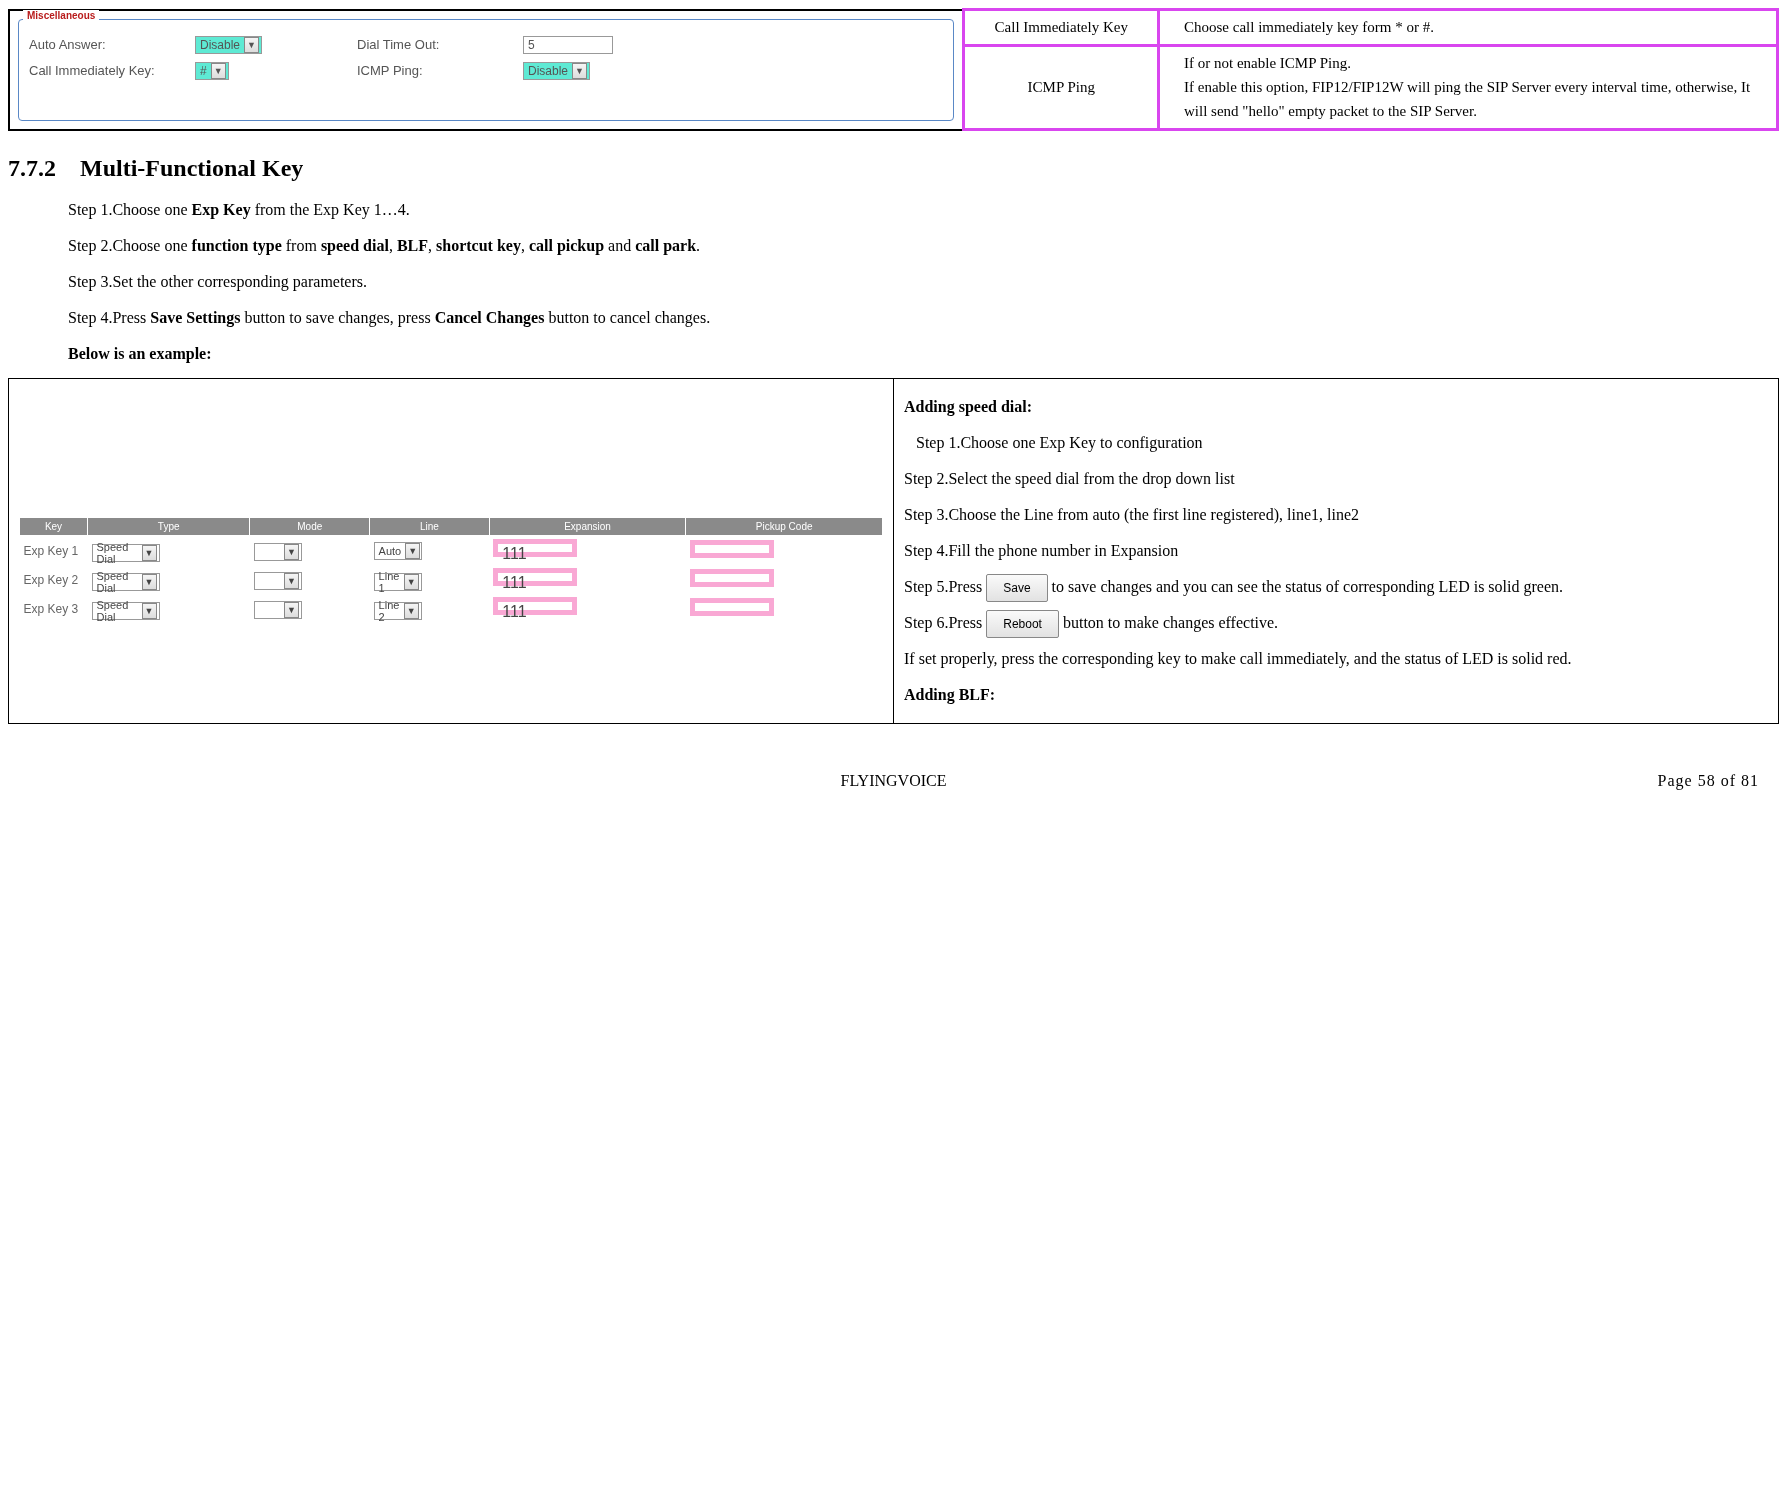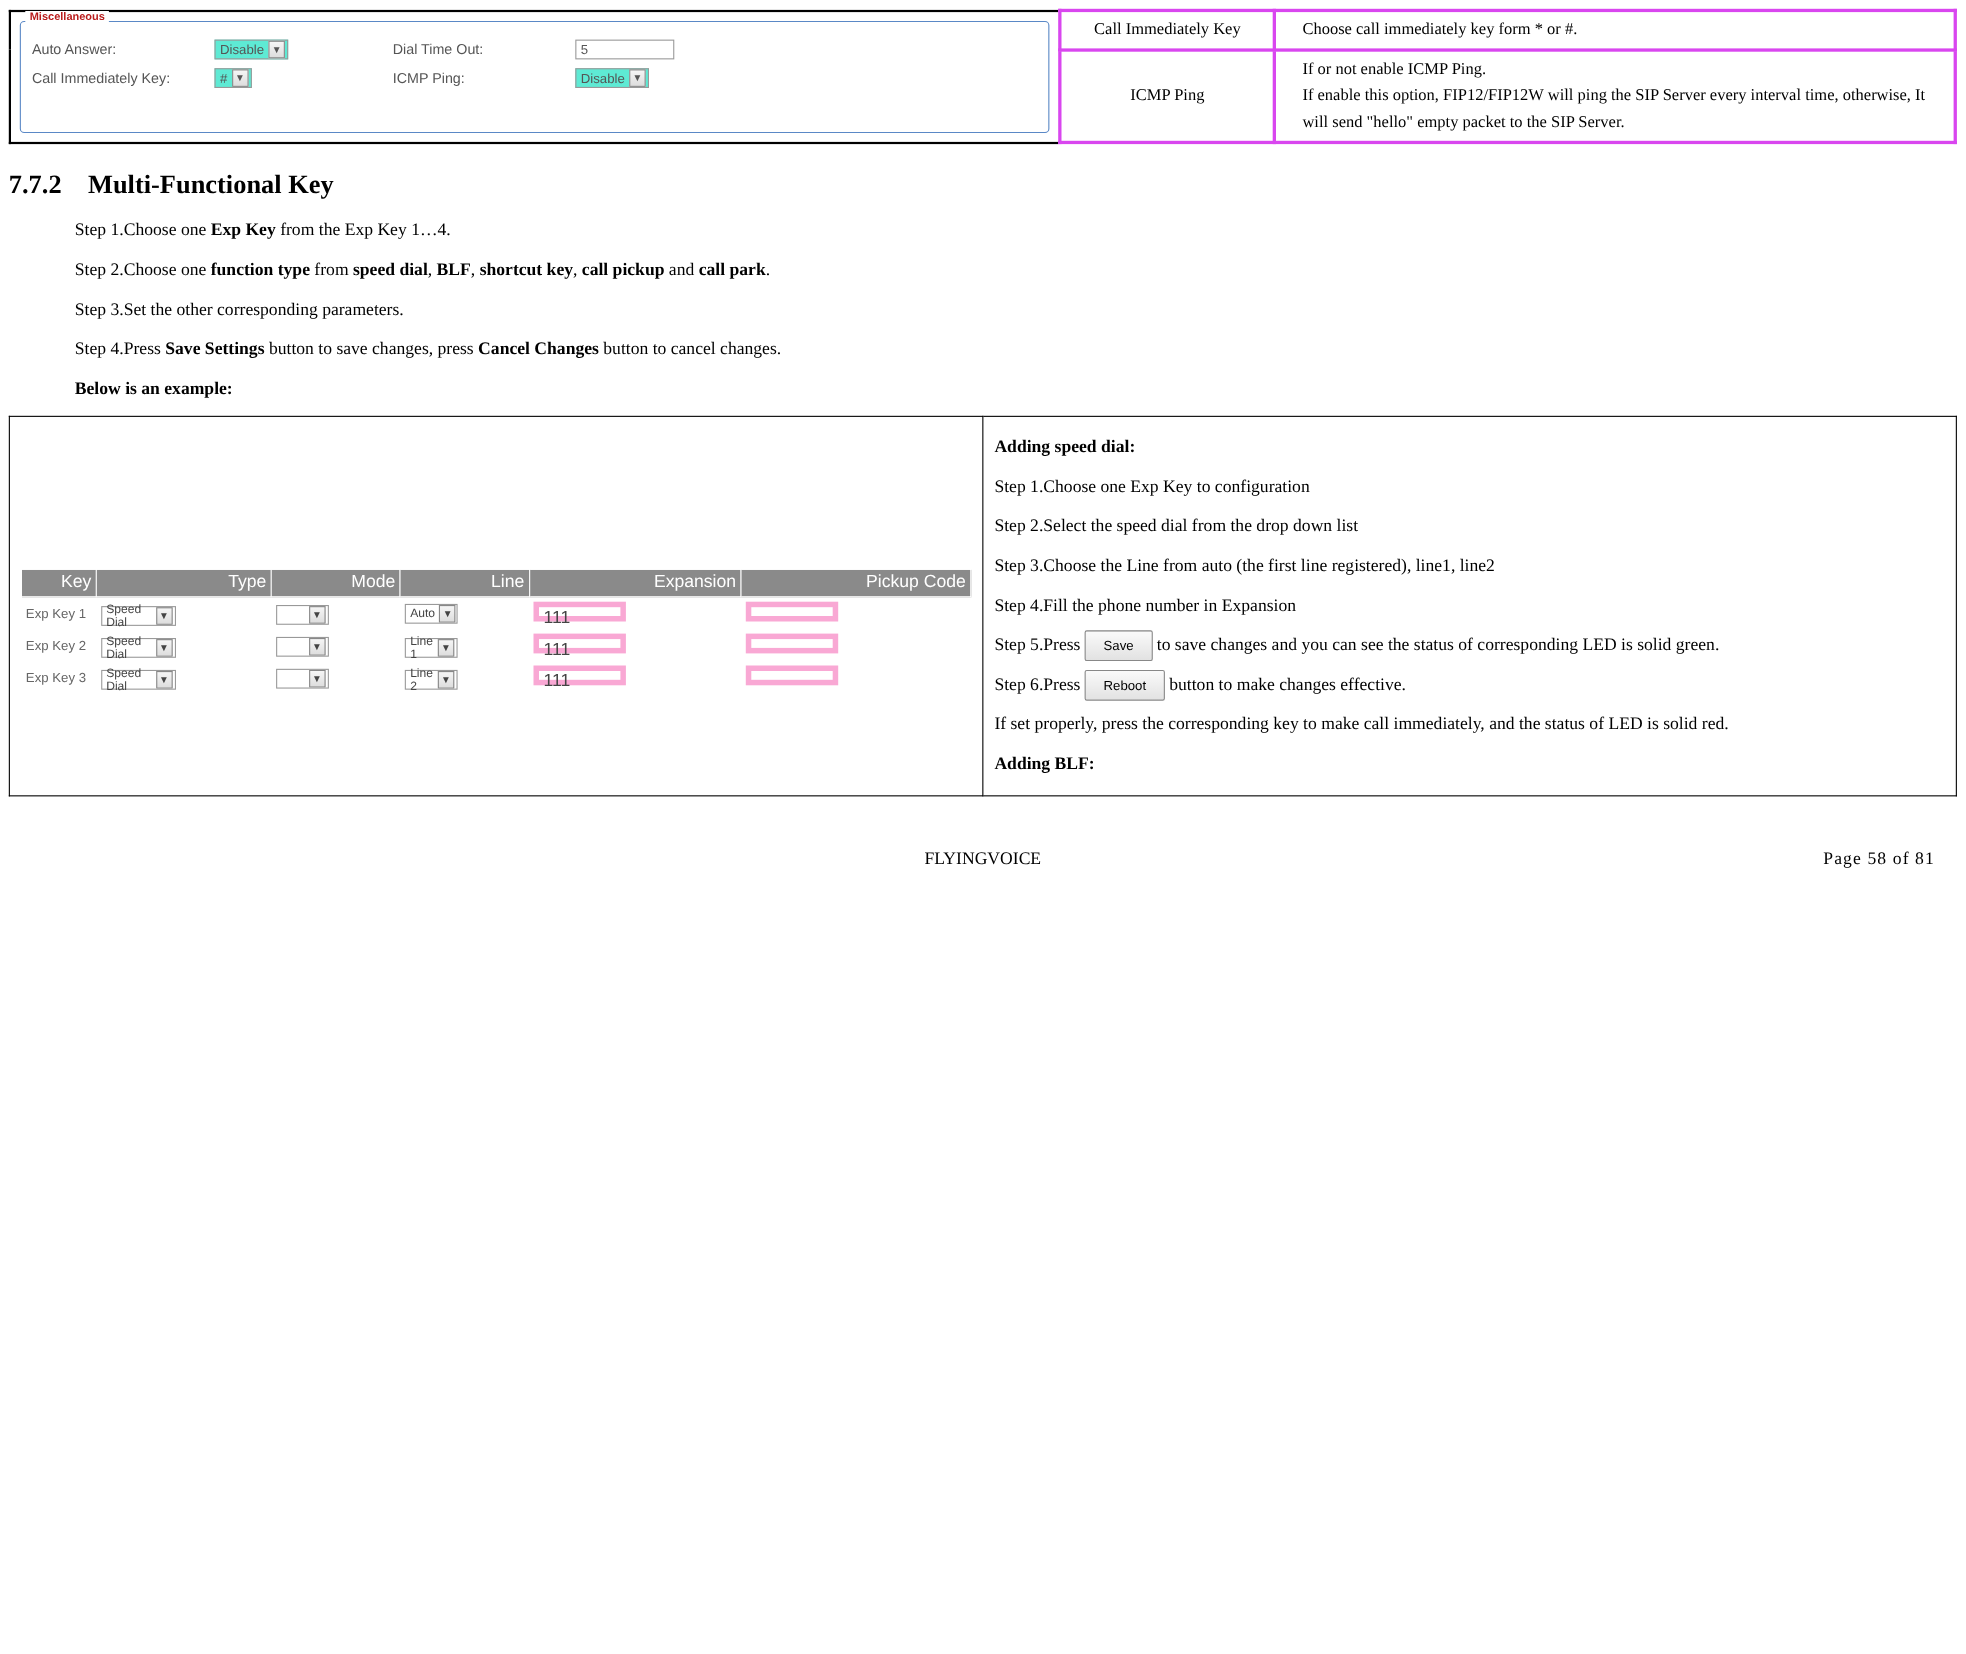--- a/index.html
+++ b/index.html
@@ -133,24 +133,24 @@
       color: #444;
     }
     .exp-table {
       border-collapse: collapse;
       width: 100%;
     }
     .exp-header th {
       background: #8a8a8a;
       color: #fff;
       font-weight: normal;
-      font-size: 16px;
+      font-size: 10px;
       padding: 3px 4px;
       border: 1px solid #fff;
-      text-align: right;
+      text-align: center;
     }
     .exp-table td {
       border: none;
       padding: 3px 4px;
       vertical-align: middle;
       margin-top: 20px;
     }
     .exp-key-label {
       color: #666;
       font-size: 12px;
@@ -339,21 +339,21 @@
                     </span></td>
               <td><span class="exp-input">111</span></td>
               <td><span class="exp-input"></span></td>
             </tr>
           </tbody>
             </table>
         </div>
       </td>
       <td style="line-height:2;">
         <p style="margin:4px 0;"><b>Adding speed dial:</b></p>
-        <p style="margin:4px 0;">Step 1.Choose one Exp Key to configuration</p>
+        <p style="margin:4px 12px;">Step 1.Choose one Exp Key to configuration</p>
         <p style="margin:4px 0;">Step 2.Select the speed dial from the drop down list</p>
         <p style="margin:4px 0;">Step 3.Choose the Line from auto (the first line registered), line1, line2</p>
         <p style="margin:4px 0;">Step 4.Fill the phone number in Expansion</p>
         <p style="margin:4px 0;">
           <span>Step 5.Press </span><span class="inline-button">Save</span><span> to save changes and you can see the status of corresponding LED is solid green.</span>
         </p>
         <p style="margin:4px 0;">
           <span>Step 6.Press </span><span class="inline-button">Reboot</span><span> button to make changes effective.</span>
         </p>
         <p style="margin:4px 0;">If set properly, press the corresponding key to make call immediately, and the status of LED is solid red.</p>

